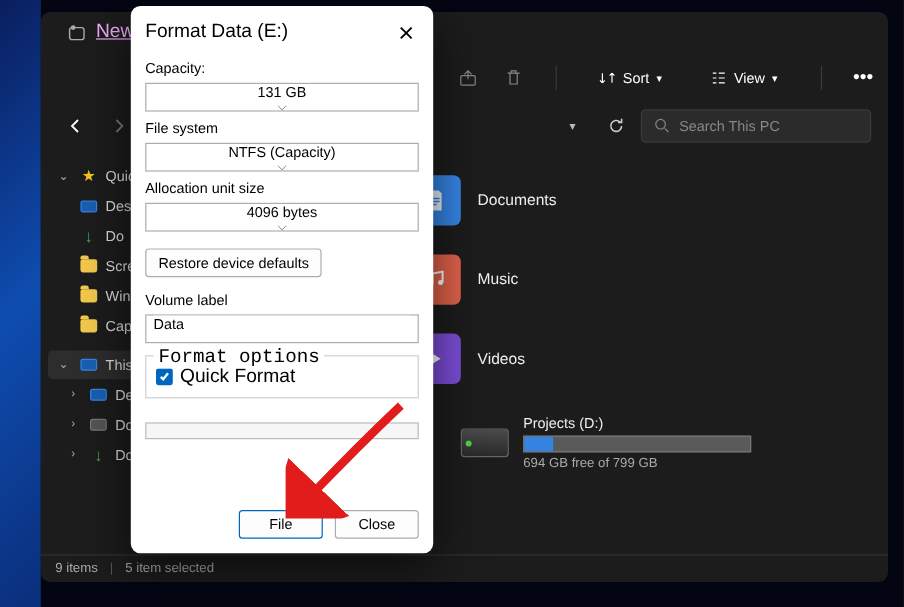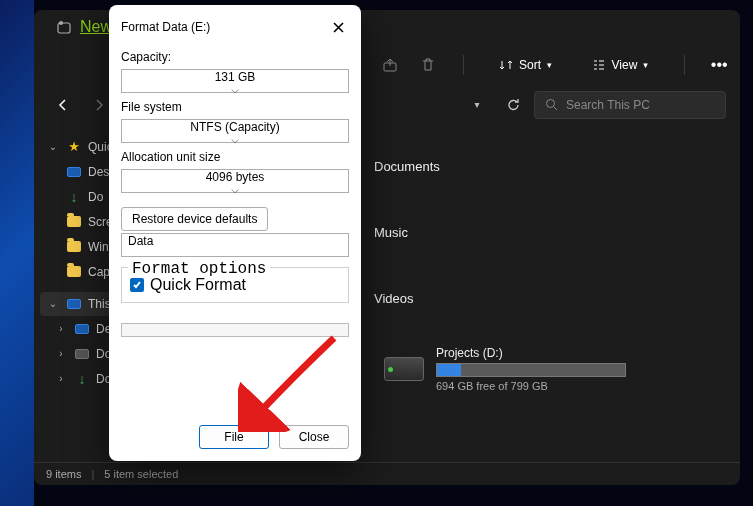--- a/index.html
+++ b/index.html
@@ -8,21 +8,21 @@
 
 .explorer {
   position: absolute;
   left: 34px; top: 10px;
   width: 706px; height: 475px;
   background: #1c1c1c;
   border-radius: 8px;
   display: flex; flex-direction: column;
   overflow: hidden;
 }
-.titlebar { height: 36px; display: flex; align-items: center; gap: 10px; padding: 0 14px 0 14px; color: #84cc16; text-decoration: underline; }
+.titlebar { height: 36px; display: flex; align-items: center; gap: 10px; padding: 0 14px 0 14px; color: #f0abfc; text-decoration: underline; }
 .titlebar .newtab { display:flex; align-items:center; gap:8px; padding:4px 8px; border-radius:4px; }
 .titlebar .newtab svg { width:16px; height:16px; }
 .titlebar .spacer { flex: 1; }
 .toolbar {
   height: 42px; display:flex; align-items:center; gap:20px; padding: 0 12px;
   color:#aaa;
 }
 .toolbar .tbtn { width:34px; height:30px; display:flex; align-items:center; justify-content:center; border-radius:4px; }
 .toolbar .divider { width:1px; height:20px; background:#3a3a3a; margin:0 6px;}
 .toolbar .menubtn { display:flex; align-items:center; gap:6px; padding:4px 10px; color:#fff; font-size:12px; border-radius:4px;}
@@ -81,21 +81,21 @@
 .winedge { position:absolute; left:0; top:0; width:34px; height:506px; background:linear-gradient(135deg,#0a1e5e 0%,#0e4db0 50%,#0a2e7a 100%);}
 
 
 .dialog {
   position:absolute; left:109px; top:5px; width:252px; height:456px;
   background:#fff; border-radius:8px; box-shadow:0 12px 40px rgba(0,0,0,0.6);
   display:flex; flex-direction:column; padding:10px 12px 12px 12px;
   color:#000; font-size:12px;
 }
 .dlg-head { display:flex; align-items:center; justify-content:space-between; height:24px;}
-.dlg-title { font-size:12px; }
+.dlg-title { font-size:16px; }
 .dlg-close { width:22px; height:22px; display:flex; align-items:center; justify-content:center; border-radius:4px; cursor:pointer;}
 .dlg-close svg { width:11px; height:11px; stroke:#000; stroke-width:1.6;}
 .dlg-body { flex:1; padding:6px 0 0 0; display:flex; flex-direction:column; gap:2px;}
 .fldlabel { font-size:12px; margin-top:5px; margin-bottom:3px;}
 .combo, .txt {
   width:100%; height:24px; border:1px solid #adadad; background:#fff; padding:0 6px; font-size:12px;
   display:flex; align-items:center; justify-content:space-between; color:#000;flex-direction:column;
 }
 .combo .cv { }
 .combo .carrow { font-size:10px; color:#555;}
@@ -267,21 +267,21 @@
       <div class="sbitem" style="padding-left:14px">
           <span class="exp">›</span>
           <span class="ico">
             <span class="dlico">↓</span>
           </span>
           <span>Do</span>
         </div>
     </div>
 
     <div class="content">
-      <div style="display:flex; gap:46px;">
+      <div style="display:flex; gap:70px;">
         <div style="width:36px"></div>
         <div class="cgrid">
           <div class="citem">
             <div class="bigico docs">
                 <svg viewBox="0 0 24 24">
                   <path d="M6 2h9l3 3v17H6z" fill="#fff" opacity="0.9"></path>
                   <path d="M8 10h8M8 13h8M8 16h5" stroke="#3584e4" stroke-width="1.5"></path>
                 </svg>
               </div>
             <span>Documents</span>
@@ -368,20 +368,21 @@
     </div>
 
     <div class="fldlabel">Allocation unit size</div>
     <div class="combo">
       <span class="cv">4096 bytes</span>
       <span class="carrow">⌵</span>
     </div>
 
     <button class="restorebtn">Restore device defaults</button>
 
+    <div class="fldlabel" style="margin-top:10px">Volume label</div>
     <div class="txt">
       <input type="text" value="Data" style="">
     </div>
 
     <div class="fieldset">
       <span class="legend">Format options</span>
       <label class="chk">
         <span class="chkbox">
             <svg viewBox="0 0 10 10">
               <path d="M2 5l2 2 4-5"></path>

